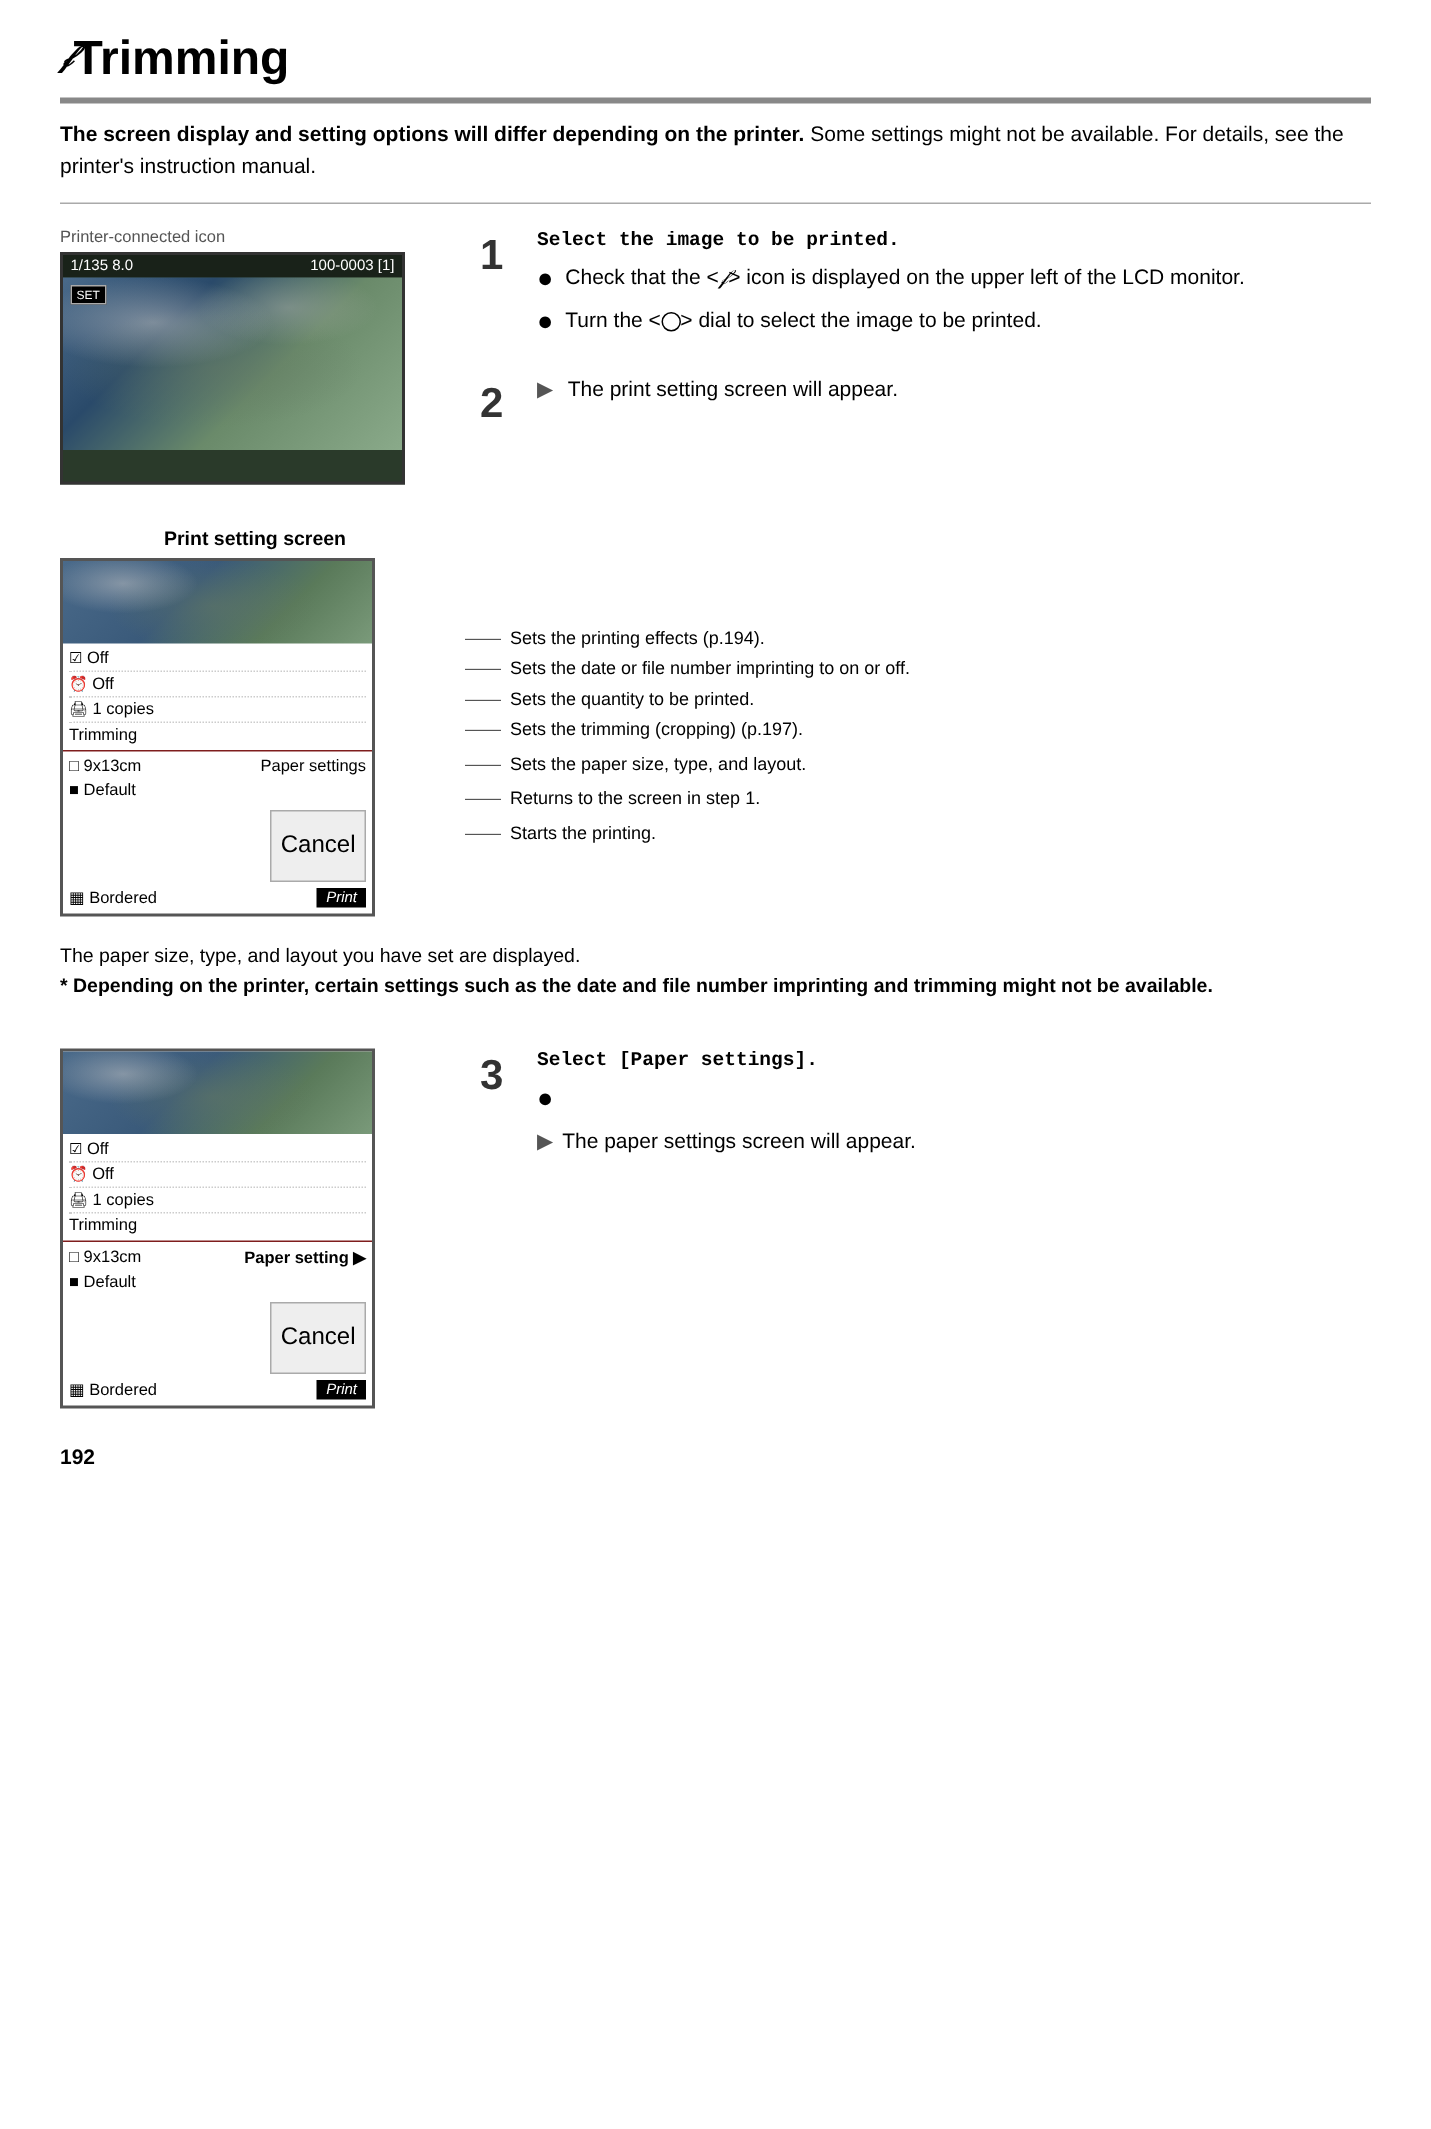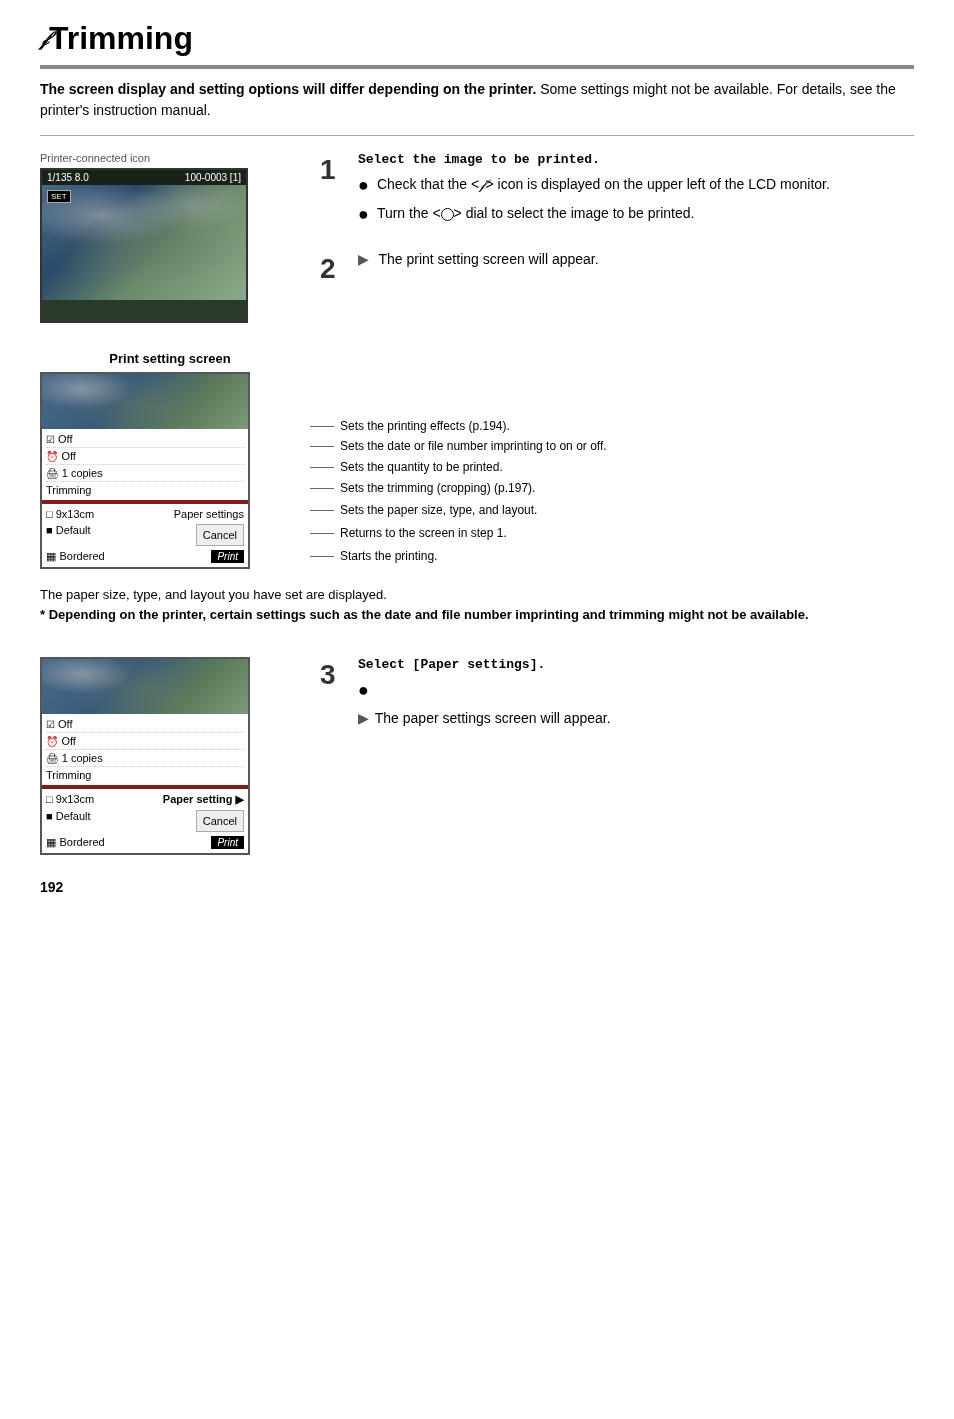--- a/index.html
+++ b/index.html
@@ -88,21 +88,21 @@
     }
     .arrow-bullet {
       color: #555;
       margin-right: 6px;
       font-size: 14px;
     }
     
     .lcd-screen {
       border: 2px solid #333;
       background: #2a3a2a;
-      width: 208px;
+      width: 230px;
       height: 155px;
       position: relative;
       overflow: hidden;
       margin-bottom: 4px;
     }
     .lcd-top-bar {
       display: flex;
       justify-content: space-between;
       padding: 2px 5px;
       font-size: 10px;
@@ -135,21 +135,21 @@
     }
     .printer-icon-label {
       font-size: 11px;
       color: #555;
       margin-bottom: 4px;
     }
     
     .print-setting-area {
       display: flex;
       margin-bottom: 16px;
-      align-items: center;
+      align-items: flex-start;
     }
     .print-setting-label {
       font-weight: bold;
       font-size: 13px;
       text-align: center;
       margin-bottom: 6px;
     }
     .print-screen-left {
       width: 260px;
       margin-right: 10px;
@@ -193,42 +193,43 @@
     }
     .print-screen-row .row-left {
       display: flex;
       align-items: center;
     }
     .print-screen-row .row-icon {
       margin-right: 3px;
       font-size: 10px;
     }
     .print-screen-bottom {
-      border-top: 4px solid #7f1d1d;
+      border-top: 1px solid #7f1d1d;
       padding: 2px 4px;
     }
     .print-screen-bottom-row {
       display: flex;
       justify-content: space-between;
       padding: 2px 0;
       font-size: 11px;
     }
     .print-btn {
       background: #000000;
       color: #fff;
       padding: 1px 6px;
       font-size: 10px;
       font-style: italic;
     }
     .cancel-btn {
       background: #eee;
       color: #000;
-      padding: 4px 6px;
-      font-size: 11px;
+      padding: 14px 6px;
+      font-size: 16px;
       border: 1px solid #aaa;
+      margin-top: 19px;
     }
     .annotation-line {
       display: flex;
       align-items: flex-start;
       margin-bottom: 3px;
       font-size: 12px;
       line-height: 1.4;
     }
     .annotation-dash {
       margin-right: 6px;

